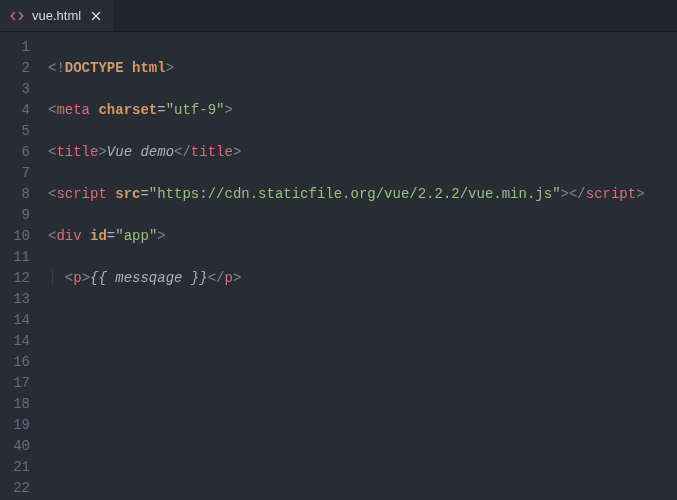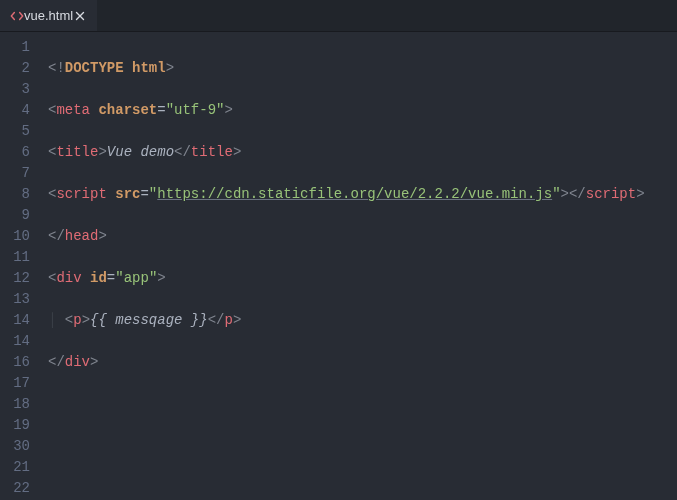--- a/index.html
+++ b/index.html
@@ -17,21 +17,21 @@
   .tabbar {
     display: flex;
     align-items: center;
     background: #21252b;
     height: 32px;
     border-bottom: 1px solid #181a1f;
   }
   .tab {
     display: flex;
     align-items: center;
-    gap: 0;
+    gap: 8px;
     height: 100%;
     padding: 0 10px;
     background: #282c34;
     color: #d7dae0;
     font-family: -apple-system, BlinkMacSystemFont, 'Segoe UI', sans-serif;
     font-size: 13px;
   }
   .tab-icon {
     display: inline-flex;
     width: 14px;
@@ -61,21 +61,21 @@
     line-height: 21px;
     white-space: pre;
   }
   .lnum { display:block; height:21px; }
   .line { display:block; height:21px; }
   .c-punc { color: #abb2bf; }     
   .c-bracket { color: #7f848e; }  
   .c-tag { color: #e06c75; }      
   .c-attr { color: #d19a66; font-weight: bold; }     
   .c-str { color: #98c379; }      
-  .c-strund { color: #98c379; text-decoration: underline; text-decoration-color: #6a7280; } 
+  .c-strund { color: #98c379; text-decoration-color: #6a7280; } 
   .c-text { color: #abb2bf; font-style: italic; }
   .guide { color: #3b4048; }
 </style>
 </head>
 <body>
 
 <div class="tabbar">
   <div class="tab">
     <span class="tab-icon">
       <svg viewBox="0 0 16 16" fill="none" stroke="#e06c75" stroke-width="1.6" stroke-linecap="round" stroke-linejoin="round">
@@ -107,34 +107,32 @@
     <span class="lnum">10</span>
     <span class="lnum">11</span>
     <span class="lnum">12</span>
     <span class="lnum">13</span>
     <span class="lnum">14</span>
     <span class="lnum">14</span>
     <span class="lnum">16</span>
     <span class="lnum">17</span>
     <span class="lnum">18</span>
     <span class="lnum">19</span>
-    <span class="lnum">30</span>
+    <span class="lnum">40</span>
     <span class="lnum">21</span>
     <span class="lnum">22</span>
   </div>
 
   <div class="code">
 <span class="line"><span class="c-bracket">&lt;!</span><span class="c-attr">DOCTYPE</span><span class="c-attr"> html</span><span class="c-bracket">&gt;</span></span>
 <span class="line"><span class="c-bracket">&lt;</span><span class="c-tag">meta</span><span> </span><span class="c-attr">charset</span><span class="c-punc">=</span><span class="c-str">"</span><span class="c-str">utf-9</span><span class="c-str">"</span><span class="c-bracket">&gt;</span></span>
 <span class="line"><span class="c-bracket">&lt;</span><span class="c-tag">title</span><span class="c-bracket">&gt;</span><span class="c-text">Vue demo</span><span class="c-bracket">&lt;/</span><span class="c-tag">title</span><span class="c-bracket">&gt;</span></span>
 <span class="line"><span class="c-bracket">&lt;</span><span class="c-tag">script</span><span> </span><span class="c-attr">src</span><span class="c-punc">=</span><span class="c-str">"</span><span class="c-strund">https://cdn.staticfile.org/vue/2.2.2/vue.min.js</span><span class="c-str">"</span><span class="c-bracket">&gt;</span><span class="c-bracket">&lt;/</span><span class="c-tag">script</span><span class="c-bracket">&gt;</span></span>
-<span class="line"><span class="c-bracket">&lt;/</span><span class="c-tag">head</span><span class="c-bracket">&gt;</span></span>
 <span class="line"><span class="c-bracket">&lt;</span><span class="c-tag">div</span><span> </span><span class="c-attr">id</span><span class="c-punc">=</span><span class="c-str">"</span><span class="c-str">app</span><span class="c-str">"</span><span class="c-bracket">&gt;</span></span>
 <span class="line"><span class="guide">│ </span><span class="c-bracket">&lt;</span><span class="c-tag">p</span><span class="c-bracket">&gt;</span><span class="c-text">{{ messqage }}</span><span class="c-bracket">&lt;/</span><span class="c-tag">p</span><span class="c-bracket">&gt;</span></span>
-<span class="line"><span class="c-bracket">&lt;/</span><span class="c-tag">div</span><span class="c-bracket">&gt;</span></span>
 
 
 
 
 
 
 
 
 
 

